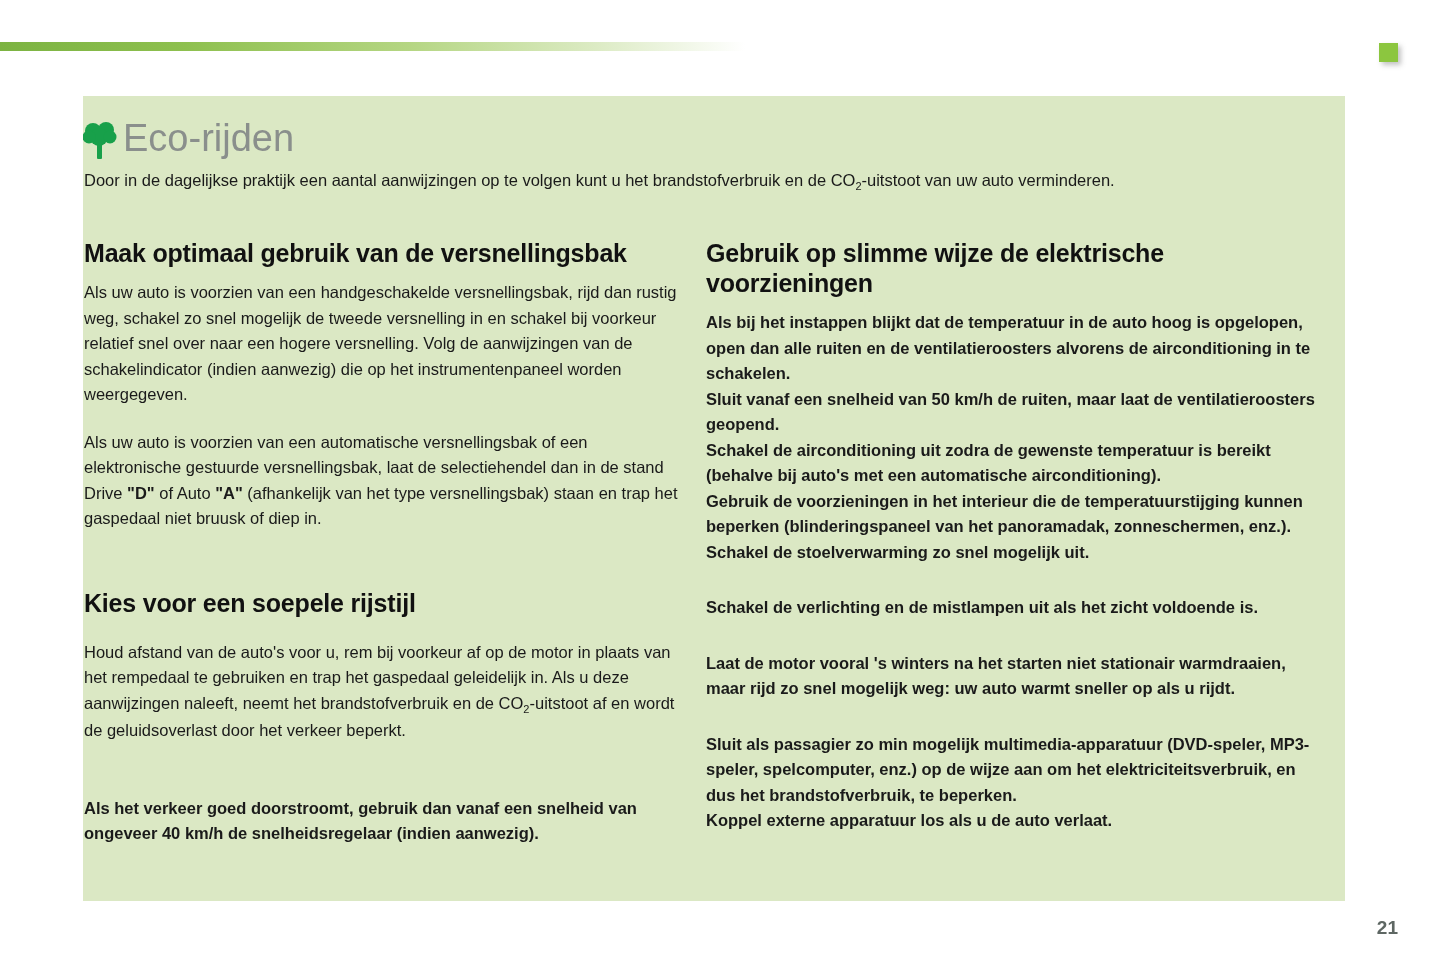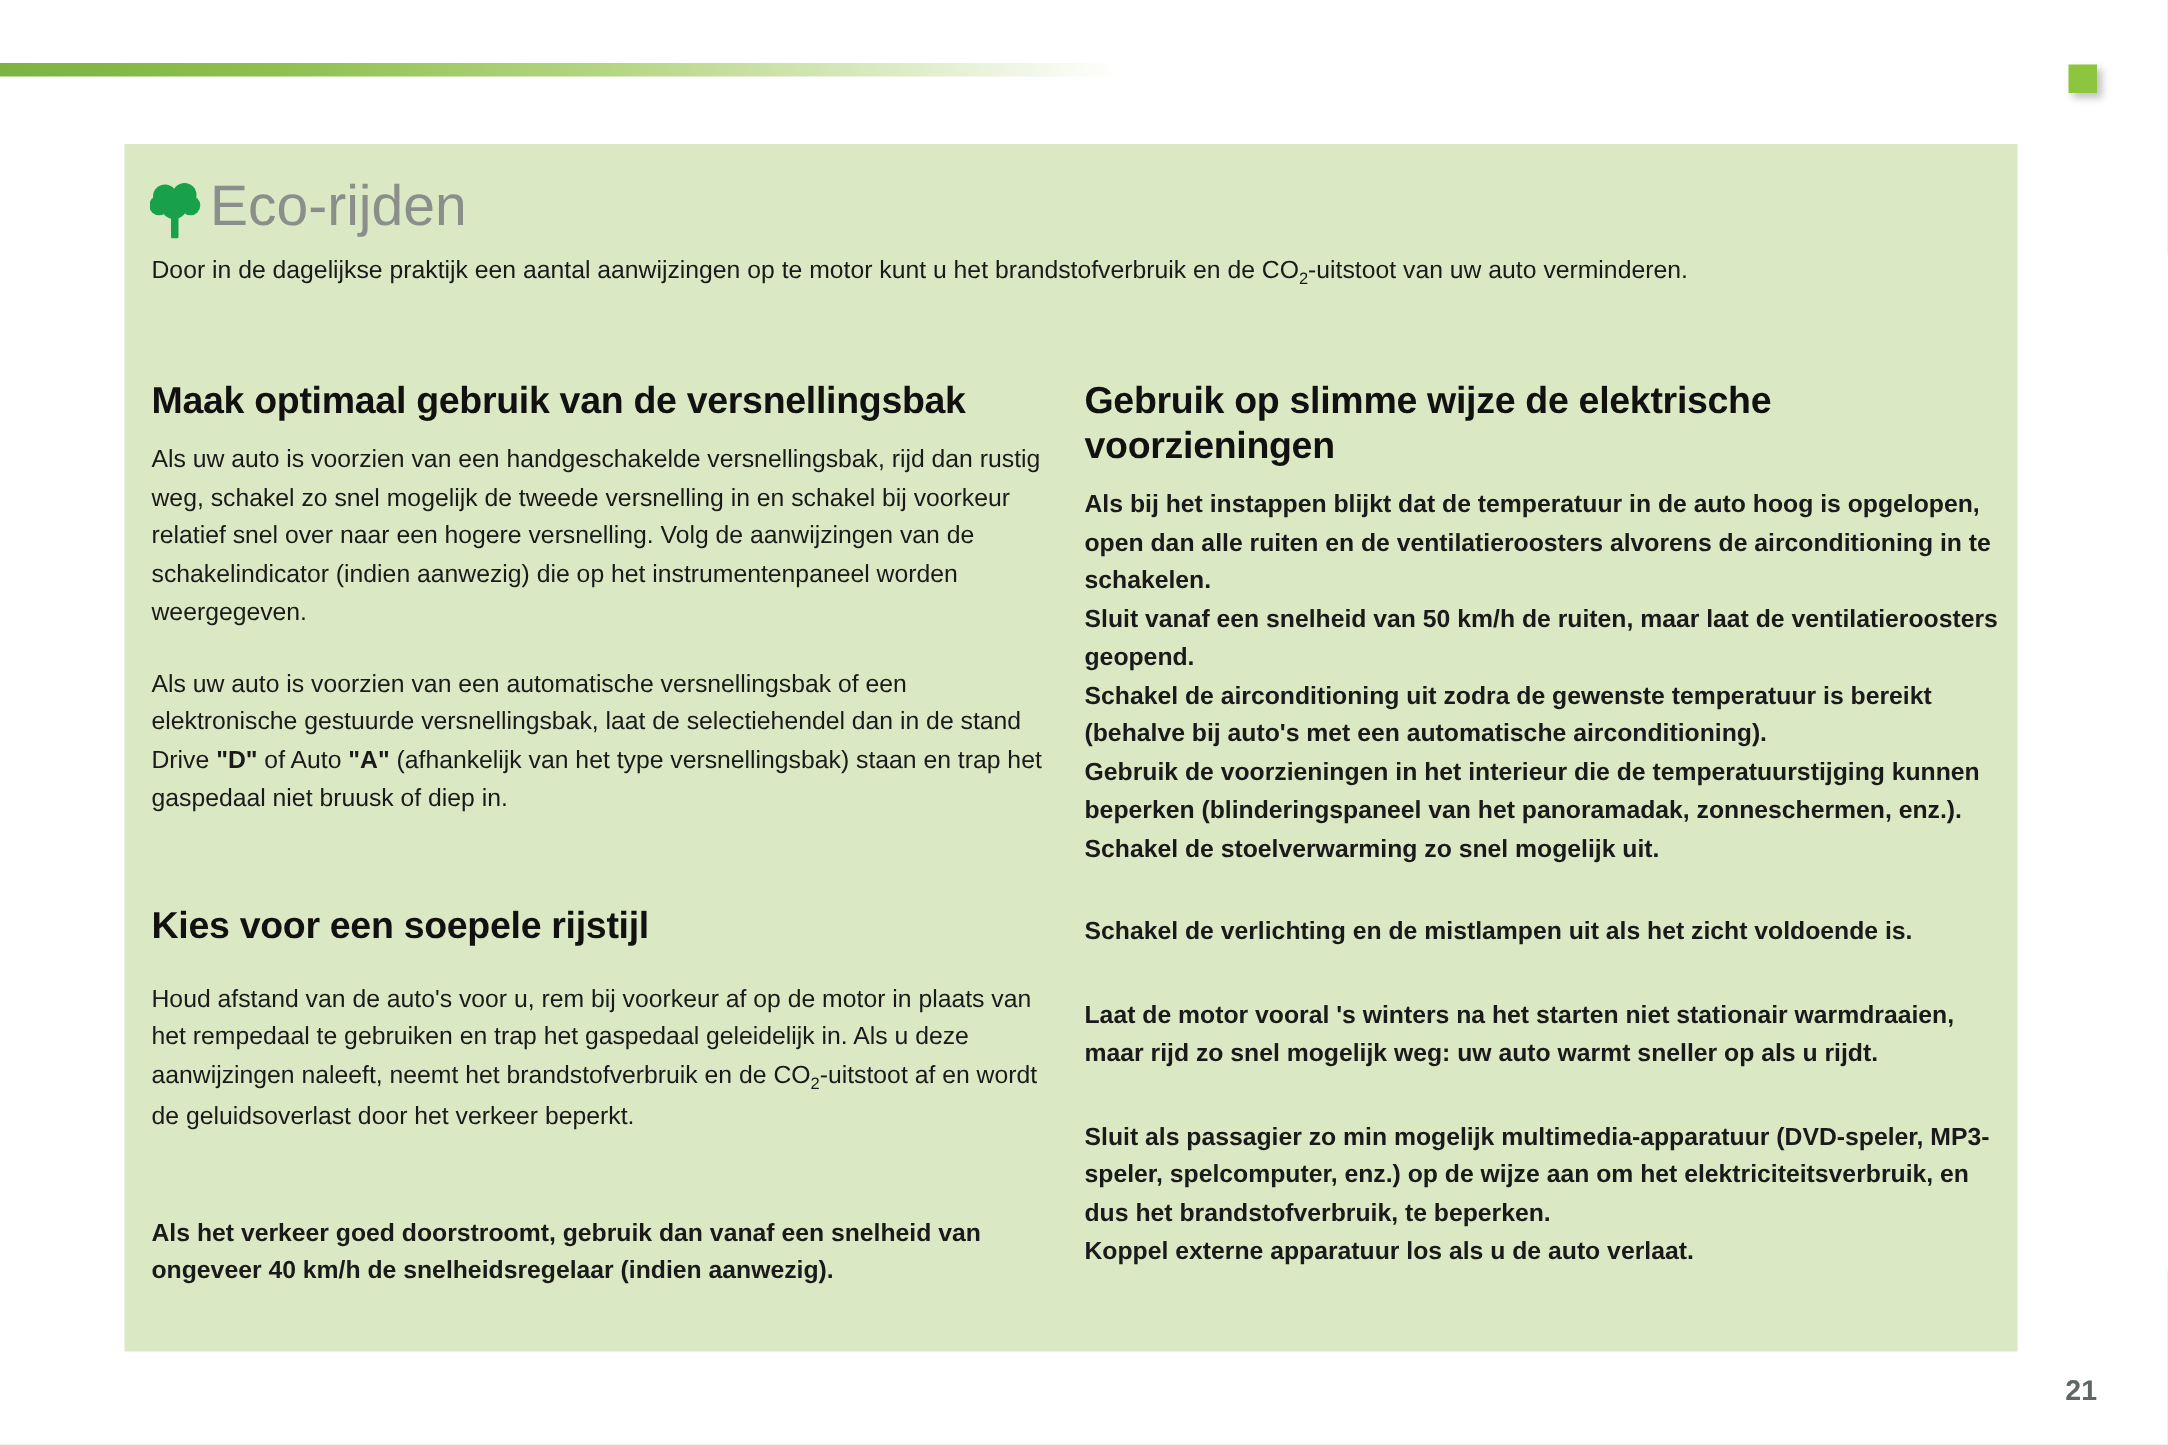--- a/index.html
+++ b/index.html
@@ -38,21 +38,21 @@
 
   
   .panel {
     position: absolute;
     left: 83px;
     top: 96px;
     width: 1262px;
     height: 805px;
     background: #dbe8c4;
     box-sizing: border-box;
-    padding: 22px 28px 0 17px;
+    padding: 22px 28px 0 0;
   }
 
   
   .title-row {
     display: flex;
     align-items: flex-start;
     margin-left: 0px;
     height: 46px;
   }
   .tree-icon {
@@ -99,21 +99,21 @@
   .col-right {
     width: 615px;
     flex: 0 0 auto;
   }
 
   h2.section-heading {
     font-size: 25px;
     line-height: 30px;
     font-weight: bold;
     color: #111111;
-    margin: 14px 0 12px 0;
+    margin: 0 0 12px 0;
     letter-spacing: -0.2px;
   }
   h2.section-heading.second {
     margin-top: 56px;
     margin-bottom: 22px;
   }
 
   p.body-text {
     font-size: 16.5px;
     line-height: 25.5px;
@@ -164,21 +164,21 @@
           <circle cx="6" cy="16" r="6.5"></circle>
           <circle cx="27" cy="16" r="6.5"></circle>
           <rect x="14" y="18" width="5" height="20" rx="1"></rect>
         </g>
       </svg>
     </span>
     <span class="page-title">Eco-rijden</span>
   </div>
 
   <div class="subtitle">
-    <span>Door in de dagelijkse praktijk een aantal aanwijzingen op te motor kunt u het brandstofverbruik en de CO</span><sub>2</sub><span>-uitstoot van uw auto verminderen.</span>
+    <span>Door in de dagelijkse praktijk een aantal aanwijzingen op te volgen kunt u het brandstofverbruik en de CO</span><sub>2</sub><span>-uitstoot van uw auto verminderen.</span>
   </div>
 
   <div class="columns">
 
     <div class="col-left">
       <h2 class="section-heading">Maak optimaal gebruik van de versnellingsbak</h2>
       <p class="body-text">Als uw auto is voorzien van een handgeschakelde versnellingsbak, rijd dan rustig weg, schakel zo snel mogelijk de tweede versnelling in en schakel bij voorkeur relatief snel over naar een hogere versnelling. Volg de aanwijzingen van de schakelindicator (indien aanwezig) die op het instrumentenpaneel worden weergegeven.</p>
       <p class="body-text"><span>Als uw auto is voorzien van een automatische versnellingsbak of een elektronische gestuurde versnellingsbak, laat de selectiehendel dan in de stand Drive </span><b>"D"</b><span> of Auto </span><b>"A"</b><span> (afhankelijk van het type versnellingsbak) staan en trap het gaspedaal niet bruusk of diep in.</span></p>
 
       <h2 class="section-heading second">Kies voor een soepele rijstijl</h2>

